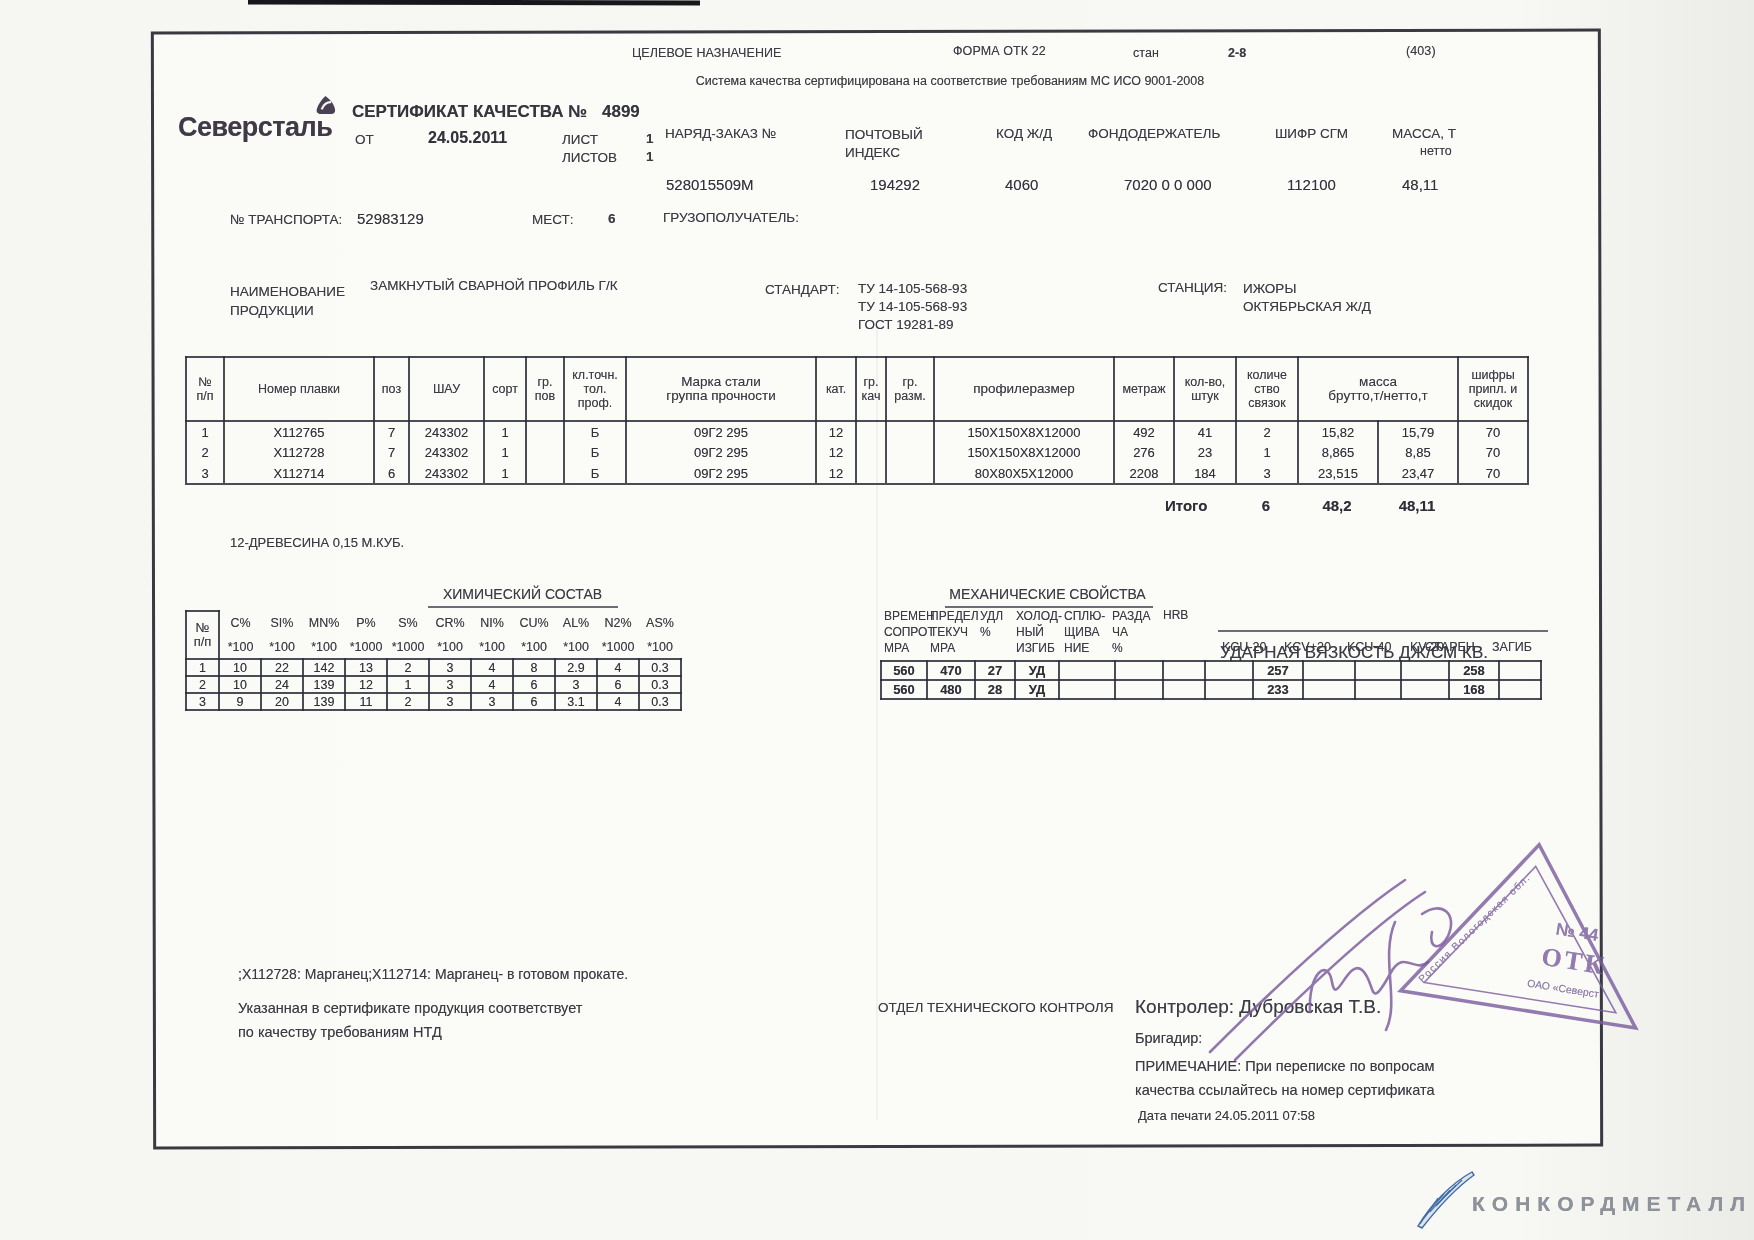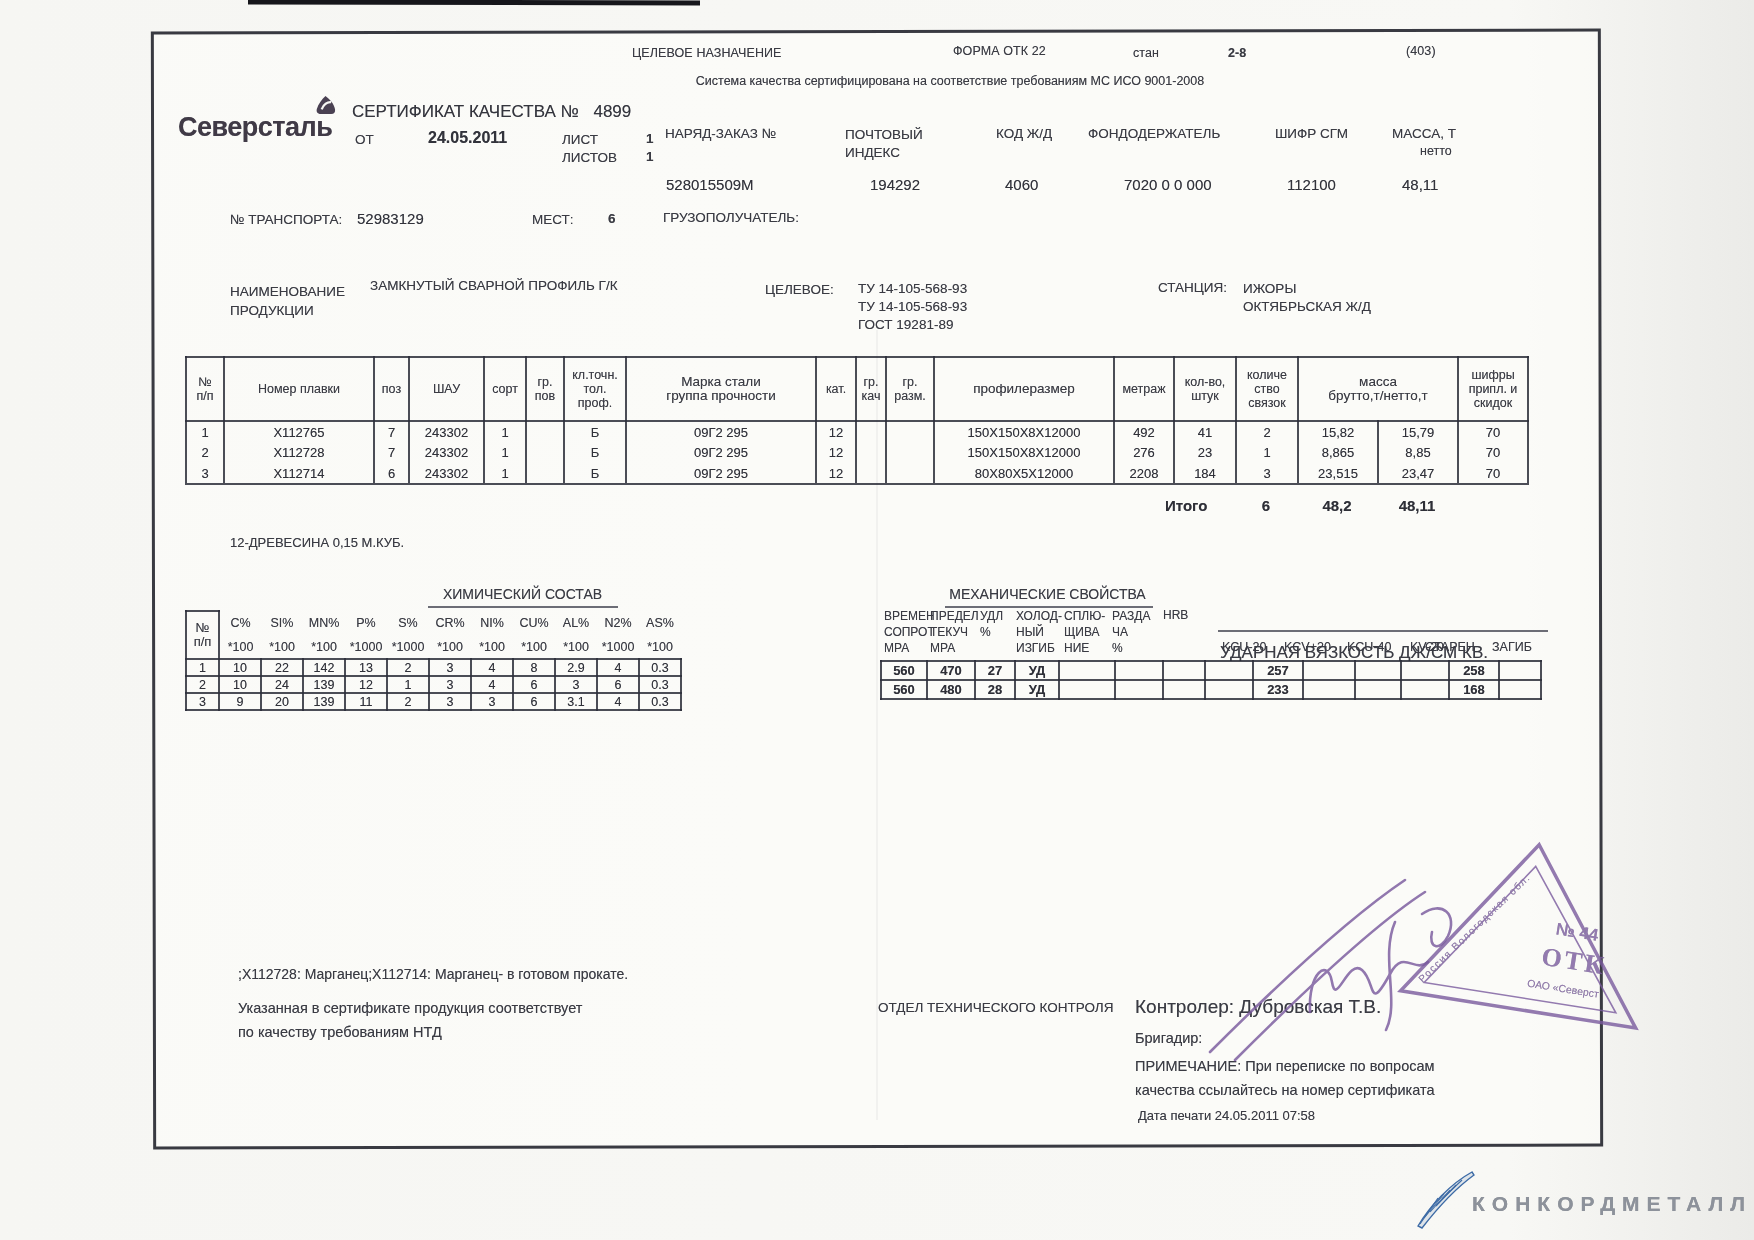--- a/index.html
+++ b/index.html
@@ -63,21 +63,21 @@
   <span class="abs lbl" style="left:1133px;top:46px">стан</span>
   <span class="abs lbl b" style="left:1228px;top:46px">2-8</span>
   <span class="abs lbl" style="left:1406px;top:44px">(403)</span>
   <span class="abs" style="left:640px;top:74px;width:620px;text-align:center;font-size:12.5px">Система качества сертифицирована на соответствие требованиям МС ИСО 9001-2008</span>
 
   <span class="abs" style="left:178px;top:112px;font-size:27px;font-weight:bold;letter-spacing:-.5px;color:#403a46">Северсталь</span>
   <svg class="abs" style="left:314px;top:95px" width="23" height="21" viewBox="0 0 24 22">
     <path d="M12 1 C16 4 21 9 22 15 C22.5 18 21 20 18 20 L7 20 C3.5 20 2 17.5 3 14.5 C4.5 9.5 8 4.5 12 1 Z" fill="#4a4152"></path>
     <path d="M8 15 C10 10 14 7 18 7.5" stroke="#f6f6f3" stroke-width="2.4" fill="none"></path>
   </svg>
-  <div class="abs" style="left:352px;top:102px;font-size:17px;font-weight:normal;color:#34353d">
+  <div class="abs" style="left:352px;top:102px;font-size:17px;font-weight:bold;color:#34353d">
     <span>СЕРТИФИКАТ КАЧЕСТВА №</span>
     <span style="margin-left:10px">4899</span>
   </div>
   <span class="abs lbl13" style="left:355px;top:132px">ОТ</span>
   <span class="abs b" style="left:428px;top:129px;font-size:16px;color:#32333b">24.05.2011</span>
   <span class="abs lbl13" style="left:562px;top:132px">ЛИСТ</span>
   <span class="abs b" style="left:646px;top:131px;font-size:13.5px">1</span>
   <span class="abs lbl13" style="left:562px;top:150px">ЛИСТОВ</span>
   <span class="abs b" style="left:646px;top:149px;font-size:13.5px">1</span>
   <span class="abs lbl13" style="left:665px;top:126px">НАРЯД-ЗАКАЗ №</span>
@@ -98,21 +98,21 @@
 
   <span class="abs lbl13" style="left:230px;top:212px">№ ТРАНСПОРТА:</span>
   <span class="abs val" style="left:357px;top:210px">52983129</span>
   <span class="abs lbl13" style="left:532px;top:212px">МЕСТ:</span>
   <span class="abs b" style="left:608px;top:211px;font-size:13.5px">6</span>
   <span class="abs lbl13" style="left:663px;top:210px">ГРУЗОПОЛУЧАТЕЛЬ:</span>
 
   <span class="abs lbl13 pl" style="left:230px;top:282px;line-height:19px">НАИМЕНОВАНИЕ
 ПРОДУКЦИИ</span>
   <span class="abs lbl13" style="left:370px;top:278px">ЗАМКНУТЫЙ СВАРНОЙ ПРОФИЛЬ Г/К</span>
-  <span class="abs lbl13" style="left:765px;top:282px">ЦЕЛЕВОЕ:</span>
+  <span class="abs lbl13" style="left:765px;top:282px">СТАНДАРТ:</span>
   <span class="abs lbl13 pl" style="left:858px;top:280px;line-height:18px">ТУ 14-105-568-93
 ТУ 14-105-568-93
 ГОСТ 19281-89</span>
   <span class="abs lbl13" style="left:1158px;top:280px">СТАНЦИЯ:</span>
   <span class="abs lbl13 pl" style="left:1243px;top:280px;line-height:18px">ИЖОРЫ
 ОКТЯБРЬСКАЯ Ж/Д</span>
 
   <table class="maintable">
     <colgroup>
       <col style="width:38px">

